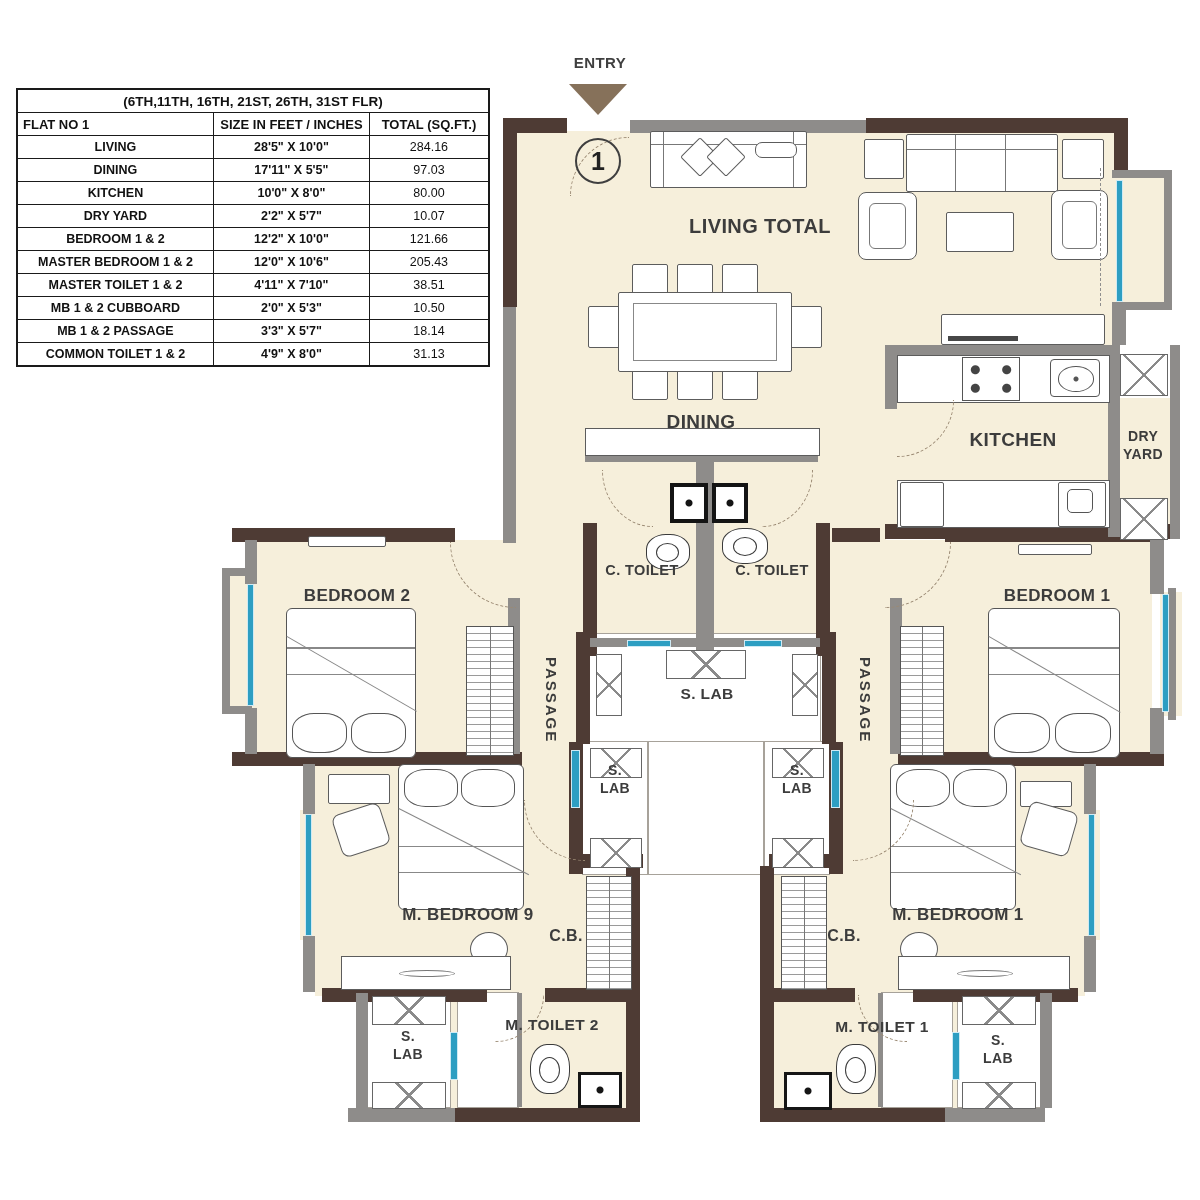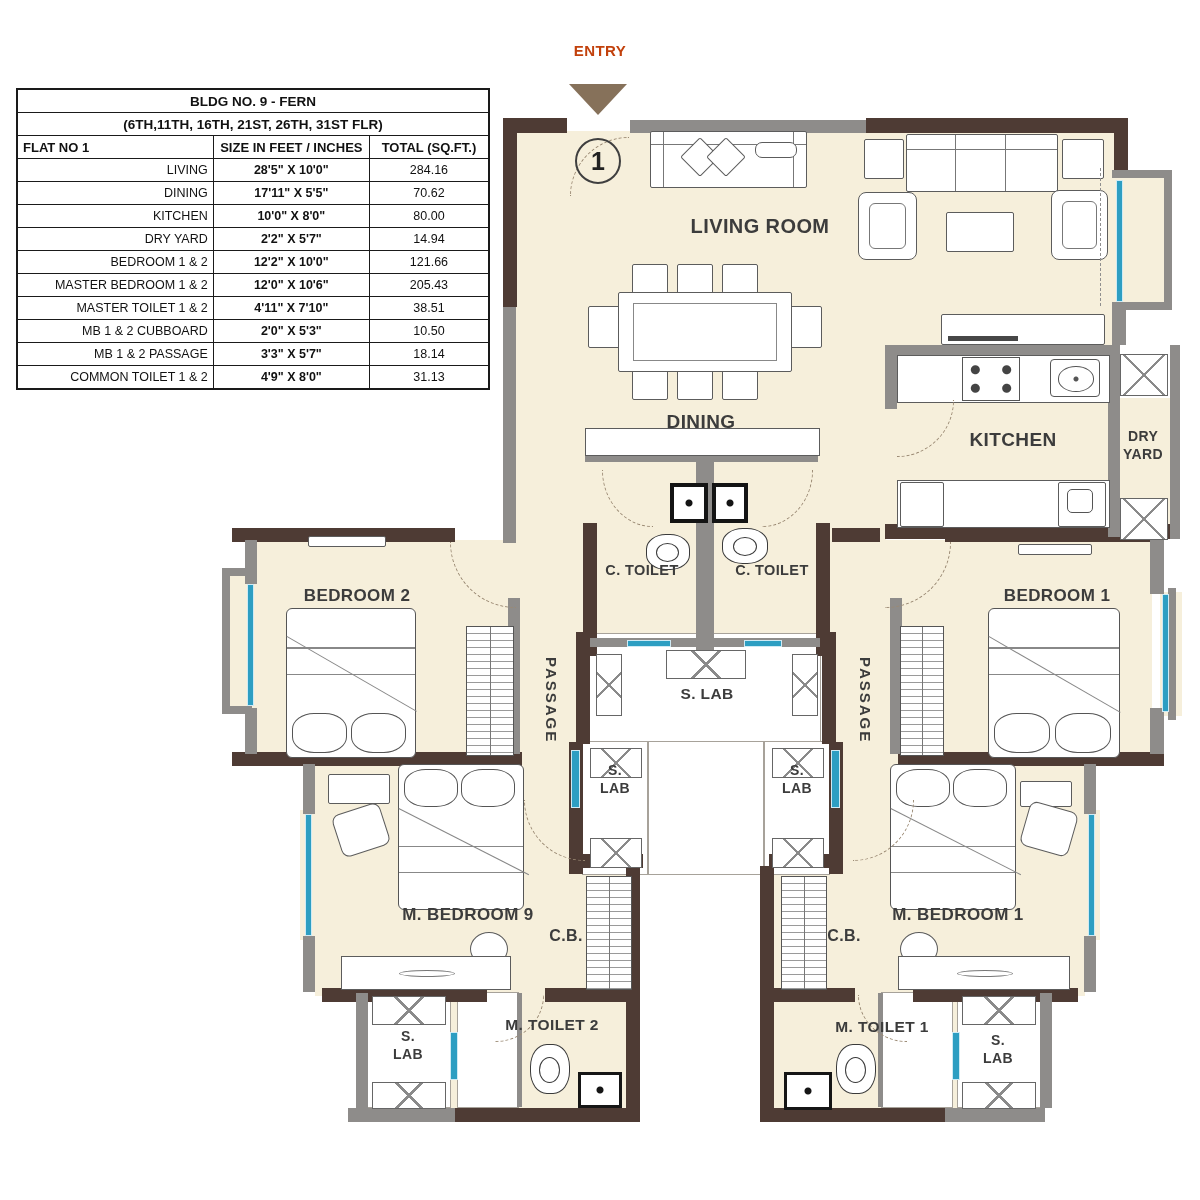--- a/index.html
+++ b/index.html
@@ -53,61 +53,58 @@
     border-right:29px solid transparent;border-top:31px solid var(--entry-brown)}
   .circ{position:absolute;border:2px solid #3f3f3f;border-radius:50%;display:flex;
     align-items:center;justify-content:center;font-size:25px;font-weight:bold;color:#222}
   .dash{position:absolute;border-left:1.6px dashed #8f8f8f}
   .tbl{position:absolute;left:16px;top:88px;width:474px;border-collapse:collapse;
     border:2px solid #1a1a1a;background:#fff}
   .tbl td,.tbl th{border:1.3px solid #1a1a1a;padding:2.5px 5px;font-size:12.5px;color:#111;height:17px}
   .tbl .t1{font-size:13.5px;text-align:center;font-weight:bold}
   .tbl .hname{text-align:left;font-weight:bold;font-size:13px}
   .tbl .hmid,.tbl .htot{text-align:center;font-weight:bold;font-size:13px}
-  .cname{text-align:right;font-weight:normal}
+  .cname{text-align:center;font-weight:bold}
   .csize{text-align:center;font-weight:bold}
   .ctot{text-align:center;font-weight:normal;font-size:13px}
 </style>
 </head>
 <body>
 
 <div id="root">
 
   <table class="tbl">
     <tbody>
-        <tr>
-          <th class="t1" colspan="3">BLDG NO. 9 - FERN</th>
-        </tr>
     <tr>
           <th class="t1" colspan="3">(6TH,11TH, 16TH, 21ST, 26TH, 31ST FLR)</th>
         </tr>
     <tr>
       <th class="hname" style="width:200px">FLAT NO 1</th>
       <th class="hmid" style="width:158px">SIZE IN FEET / INCHES</th>
       <th class="htot" style="width:116px">TOTAL (SQ.FT.)</th>
     </tr>
     <tr>
           <td class="cname">LIVING</td>
           <td class="csize">28'5" X 10'0"</td>
           <td class="ctot">284.16</td>
         </tr>
     <tr>
           <td class="cname">DINING</td>
           <td class="csize">17'11" X 5'5"</td>
-          <td class="ctot">70.62</td>
+          <td class="ctot">97.03</td>
         </tr>
     <tr>
           <td class="cname">KITCHEN</td>
           <td class="csize">10'0" X 8'0"</td>
           <td class="ctot">80.00</td>
         </tr>
     <tr>
           <td class="cname">DRY YARD</td>
           <td class="csize">2'2" X 5'7"</td>
-          <td class="ctot">14.94</td>
+          <td class="ctot">10.07</td>
         </tr>
     <tr>
           <td class="cname">BEDROOM 1 &amp; 2</td>
           <td class="csize">12'2" X 10'0"</td>
           <td class="ctot">121.66</td>
         </tr>
     <tr>
           <td class="cname">MASTER BEDROOM 1 &amp; 2</td>
           <td class="csize">12'0" X 10'6"</td>
           <td class="ctot">205.43</td>
@@ -128,21 +125,21 @@
           <td class="ctot">18.14</td>
         </tr>
     <tr>
           <td class="cname">COMMON TOILET 1 &amp; 2</td>
           <td class="csize">4'9" X 8'0"</td>
           <td class="ctot">31.13</td>
         </tr>
   </tbody>
     </table>
 
-  <div class="lbl" style="left:565px;top:42px;width:70px;font-size:15px;color:#c2410c">ENTRY</div>
+  <div class="lbl" style="left:565px;top:54px;width:70px;font-size:15px;color:#404040">ENTRY</div>
   <div class="tri" style="left:569px;top:84px"></div>
 
   <div class="fl" style="left:503px;top:131px;width:612px;height:336px"></div>
   <div class="fl" style="left:585px;top:460px;width:245px;height:196px"></div>
   <div class="fl" style="left:503px;top:467px;width:86px;height:76px"></div>
   <div class="fl" style="left:830px;top:467px;width:56px;height:76px"></div>
   <div class="fl" style="left:885px;top:345px;width:225px;height:192px"></div>
   <div class="fl" style="left:1112px;top:398px;width:60px;height:140px"></div>
   <div class="fl" style="left:1112px;top:178px;width:54px;height:126px"></div>
   <div class="fl" style="left:245px;top:540px;width:277px;height:214px"></div>
@@ -389,21 +386,21 @@
   <div class="arc abr" style="left:897px;top:400px;width:56px;height:56px"></div>
   <div class="arc abl" style="left:524px;top:800px;width:60px;height:60px"></div>
   <div class="arc abr" style="left:853px;top:800px;width:60px;height:60px"></div>
   <div class="arc abr" style="left:495px;top:995px;width:48px;height:46px"></div>
   <div class="arc abl" style="left:858px;top:995px;width:48px;height:46px"></div>
 
   <div class="circ" style="left:575px;top:138px;width:42px;height:42px">
     <span>1</span>
   </div>
 
-  <div class="lbl" style="left:660px;top:214px;width:200px;font-size:20px">LIVING ROOM</div>
+  <div class="lbl" style="left:660px;top:214px;width:200px;font-size:20px">LIVING TOTAL</div>
   <div class="lbl" style="left:651px;top:410px;width:100px;font-size:19px">DINING</div>
   <div class="lbl" style="left:958px;top:428px;width:110px;font-size:19px">KITCHEN</div>
   <div class="lbl" style="left:1114px;top:428px;width:58px;font-size:14px">DRY YARD</div>
   <div class="lbl" style="left:596px;top:561px;width:92px;font-size:14.5px">C. TOILET</div>
   <div class="lbl" style="left:726px;top:561px;width:92px;font-size:14.5px">C. TOILET</div>
   <div class="lbl" style="left:293px;top:585px;width:128px;font-size:17px">BEDROOM 2</div>
   <div class="lbl" style="left:993px;top:585px;width:128px;font-size:17px">BEDROOM 1</div>
   <div class="lbl vert" style="left:536px;top:640px;width:24px;height:120px;font-size:15px">PASSAGE</div>
   <div class="lbl vert" style="left:850px;top:640px;width:24px;height:120px;font-size:15px">PASSAGE</div>
   <div class="lbl" style="left:668px;top:684px;width:78px;font-size:15.5px">S. LAB</div>

